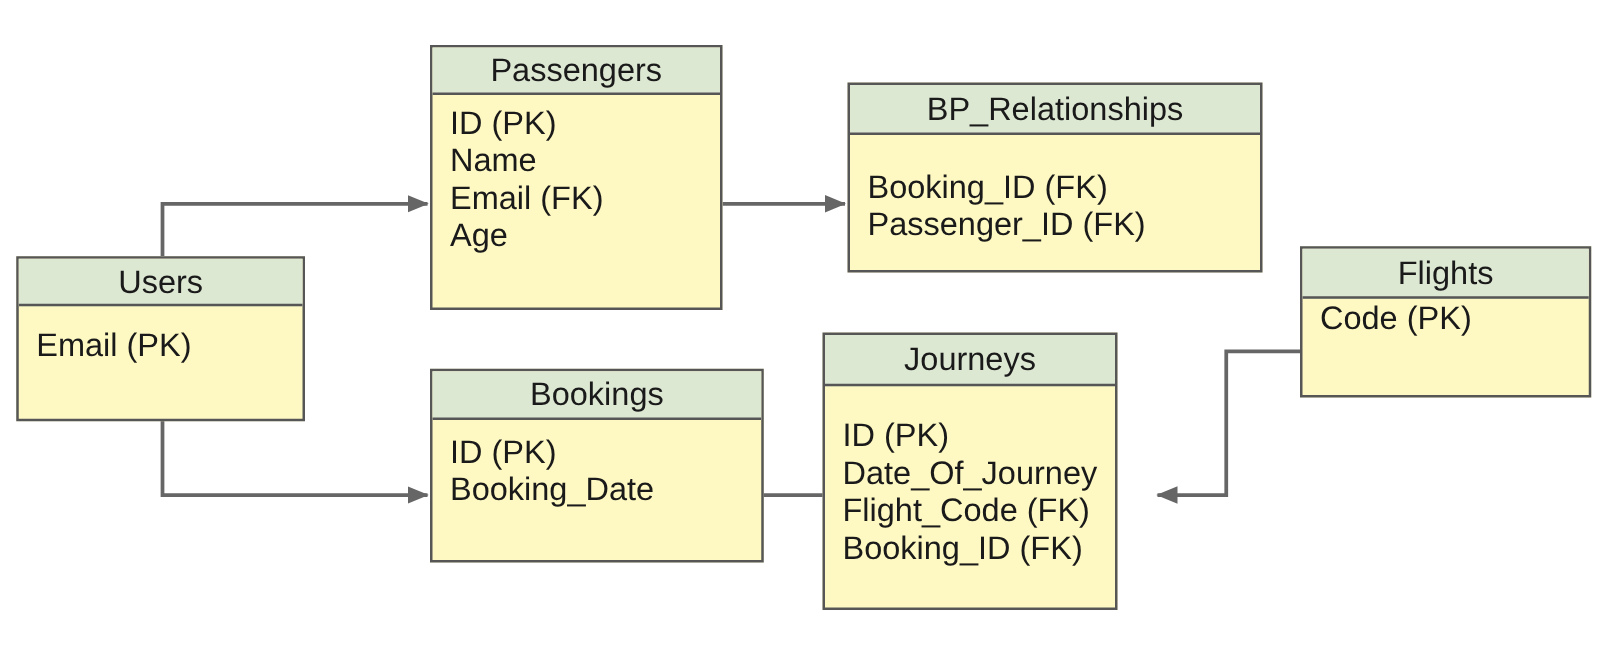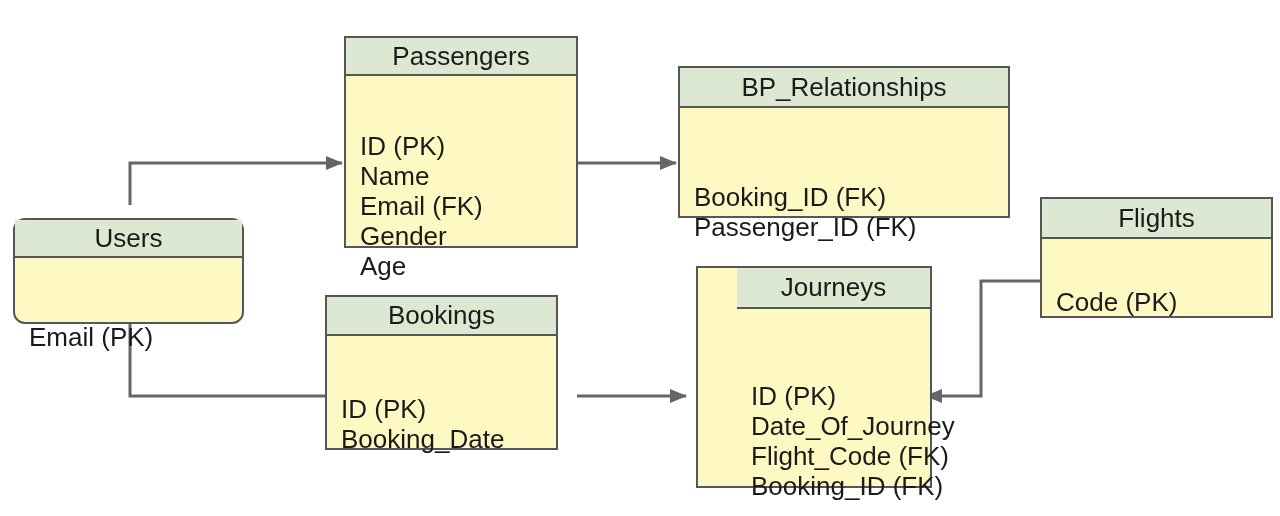--- a/index.html
+++ b/index.html
@@ -42,45 +42,44 @@
     border-bottom: 2px solid var(--border-color);
     display: flex;
     align-items: center;
     justify-content: center;
     font-size: 26px;
     white-space: nowrap;
   }
   .entity-body {
     padding-left: 14px;
     font-size: 26px;
-    margin-top: 48px;
   }
   .field {
     height: 30px;
     line-height: 30px;
     white-space: nowrap;
   }
   
-  #users            { left: 13px;   top: 218px; width: 231px; height: 106px; border-radius: 12px; }
+  #users            { left: 13px;   top: 205px; width: 231px; height: 132px; }
   #users    .entity-header { height: 38px; }
   #users    .entity-body   { padding-top: 16px; }
 
   #passengers       { left: 344px;  top: 36px;  width: 234px; height: 212px; }
   #passengers .entity-header { height: 38px; }
   #passengers .entity-body   { padding-top: 7px; }
 
   #bp-relationships { left: 678px;  top: 66px;  width: 332px; height: 152px; }
   #bp-relationships .entity-header { height: 40px; }
   #bp-relationships .entity-body   { padding-top: 26px; }
 
-  #bookings         { left: 325px;  top: 295px; width: 233px; height: 155px; }
+  #bookings         { left: 344px;  top: 295px; width: 267px; height: 155px; }
   #bookings .entity-header { height: 39px; }
   #bookings .entity-body   { padding-top: 10px; }
 
-  #journeys         { left: 696px;  top: 266px; width: 236px; height: 222px; padding-left: 39px; }
+  #journeys         { left: 658px;  top: 266px; width: 236px; height: 222px; }
   #journeys .entity-header { height: 41px; }
   #journeys .entity-body   { padding-top: 24px; }
 
   #flights          { left: 1040px; top: 197px; width: 233px; height: 121px; }
   #flights .entity-header { height: 40px; }
   #flights .entity-body   { }
 </style>
 </head>
 <body>
 
@@ -109,21 +108,20 @@
   </div>
 
   <div class="entity" id="passengers">
     <div class="entity-header">
       <span>Passengers</span>
     </div>
     <div class="entity-body">
       <div class="field">ID (PK)</div>
       <div class="field">Name</div>
       <div class="field">Email (FK)</div>
-      <div class="field">Gender</div>
       <div class="field">Age</div>
     </div>
   </div>
 
   <div class="entity" id="bp-relationships">
     <div class="entity-header">
       <span>BP_Relationships</span>
     </div>
     <div class="entity-body">
       <div class="field">Booking_ID (FK)</div>

